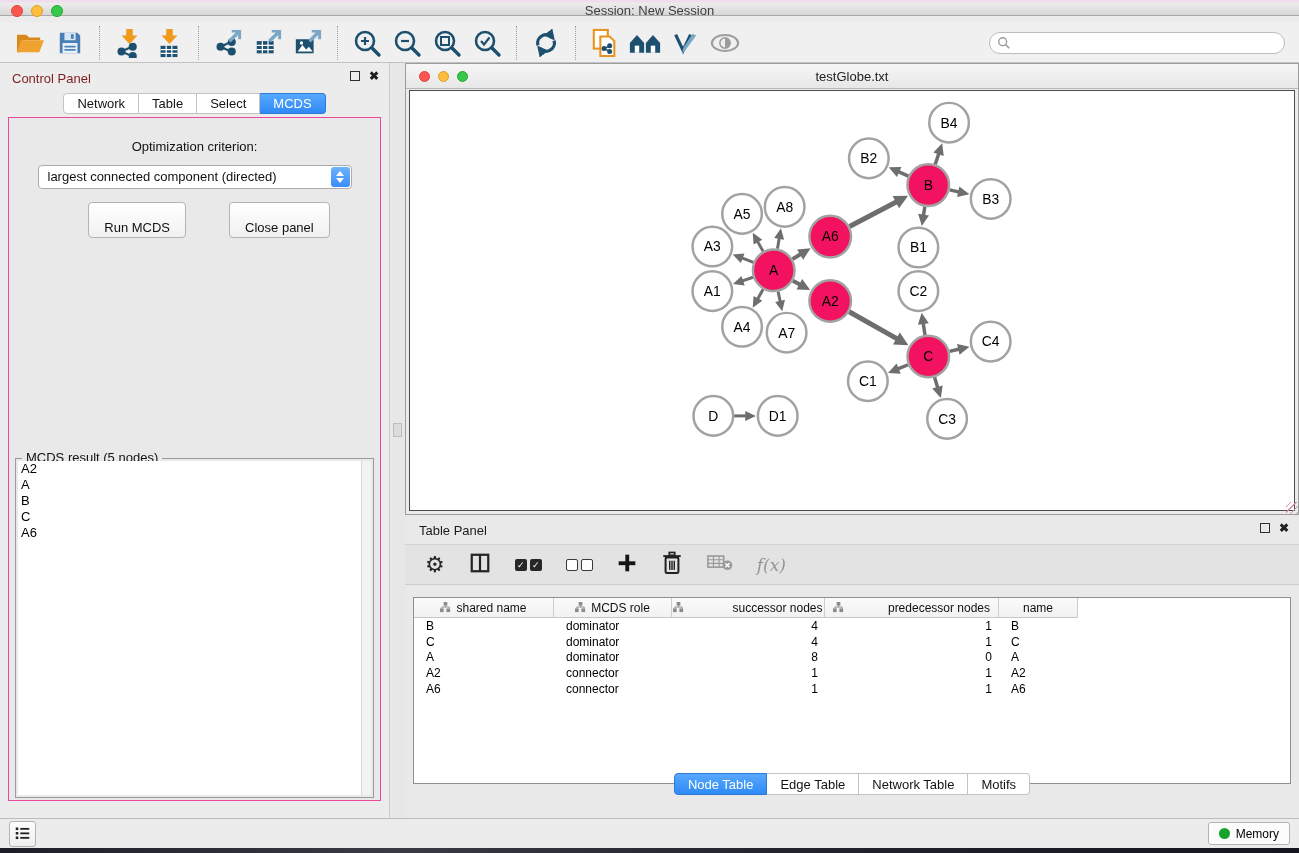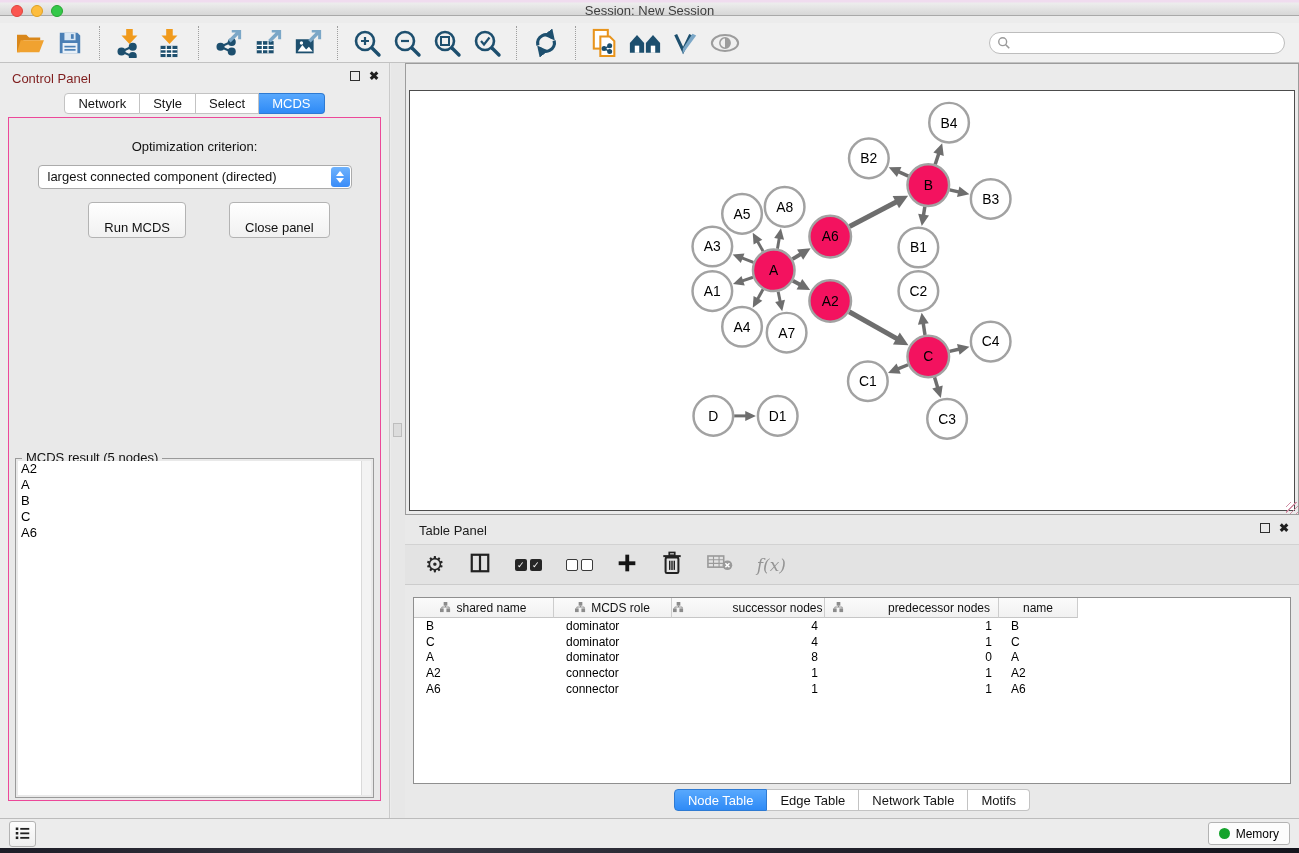--- a/index.html
+++ b/index.html
@@ -92,21 +92,21 @@
   .chk.off { border:1.6px solid #3a3a3a; background:#fff; }
   .fx-label { font-family:"DejaVu Serif", serif; font-style:italic; font-size:17px; color:#949494; }
   .tp-table { position:absolute; left:8px; right:8px; top:82px; height:187px; background:#fff; border:1px solid #8f8f8f; overflow:hidden; }
   .t-header { display:flex; height:20px; }
   .th { border-right:1px solid #cdcdcd; border-bottom:1px solid #c6c6c6; background:linear-gradient(#fbfbfb,#f1f1f1);
     display:flex; align-items:center; justify-content:center; gap:5px; font-size:12px; color:#101010; }
   .col0 { width:140px; } .col1 { width:118px; } .col2 { width:153px;gap:48px; } .col3 { width:174px;gap:44px; } .col4 { width:79px; }
   .tr { display:flex; height:15.8px; align-items:center; }
   .td { font-size:12px; color:#000; padding-left:12px; overflow:hidden; white-space:nowrap; }
   .td.num { text-align:right; padding-left:0; padding-right:7px; }
-  .bottom-tabs { position:absolute; bottom:7px; left:0; right:0; display:flex; justify-content:center; }
+  .bottom-tabs { position:absolute; bottom:23px; left:0; right:0; display:flex; justify-content:center; }
   .bottom-tabs .seg-tab { height:22px; line-height:21px; }
 
   
   .statusbar { position:absolute; top:818px; left:0; right:0; height:30px; background:#ececec; border-top:1px solid #bcbcbc;
     display:flex; align-items:center; padding:0 9px; }
   .sq-btn { width:27px; height:26px; border:1px solid #b3b3b3; border-radius:3px; background:linear-gradient(#fdfdfd,#efefef);
     display:flex; align-items:center; justify-content:center; }
   .memory-btn { margin-left:auto; height:23px; border:1px solid #b3b3b3; border-radius:3px; background:#fcfcfc;
     display:flex; align-items:center; gap:6px; padding:0 10px; font-size:12px; color:#000; }
   .mem-dot { width:11px; height:11px; border-radius:50%; background:#15a32c; }
@@ -279,21 +279,21 @@
     <div class="control-panel">
       <div class="cp-header">
         <span class="cp-title">Control Panel</span>
         <span class="win-icons">
           <span class="float-ic"></span>
           <span class="close-ic">✖</span>
         </span>
       </div>
       <div class="segmented" id="cp-tabs">
           <div class="seg-tab">Network</div>
-          <div class="seg-tab">Style</div>
+          <div class="seg-tab">Table</div>
           <div class="seg-tab">Select</div>
           <div class="seg-tab selected">MCDS</div>
         </div>
       <div class="cp-body">
         <div class="opt-label">Optimization criterion:</div>
         <div class="cp-select">
           <span>largest connected component (directed)</span>
           <span class="stepper">
             <span class="tri-up"></span>
               <span class="tri-dn"></span>
@@ -317,20 +317,28 @@
       </div>
     </div>
 
     <div class="vsplitter">
       <div class="handle"></div>
     </div>
 
     <div class="right-col">
 
       <div class="network-window">
+        <div class="nw-titlebar">
+          <div class="lights">
+            <span class="light red"></span>
+            <span class="light yellow"></span>
+            <span class="light green"></span>
+          </div>
+          <div class="nw-title">testGlobe.txt</div>
+        </div>
         <div class="nw-canvas">
           <svg id="graph-svg" viewBox="0 0 884 423" preserveAspectRatio="xMidYMid meet">
               <g>
                 <line x1="342.16281933618814" y1="188.05775474096853" x2="330.6456252171505" y2="191.95873984580385" stroke="#6e6e6e" stroke-width="3"></line>
                 <polygon points="321.83718066381186,194.94224525903147 330.4462665605063,186.6944491883628 333.68641760067817,196.26060940220373" fill="#6e6e6e"></polygon>
               </g>
               <g>
                 <line x1="342.48350183797004" y1="173.05812974373035" x2="330.18938147597896" y2="168.29911541005637" stroke="#6e6e6e" stroke-width="3"></line>
                 <polygon points="321.51649816202996,164.94187025626965 333.4112538413066,164.13113766760878 329.7652134054737,173.5500754601771" fill="#6e6e6e"></polygon>
               </g>

